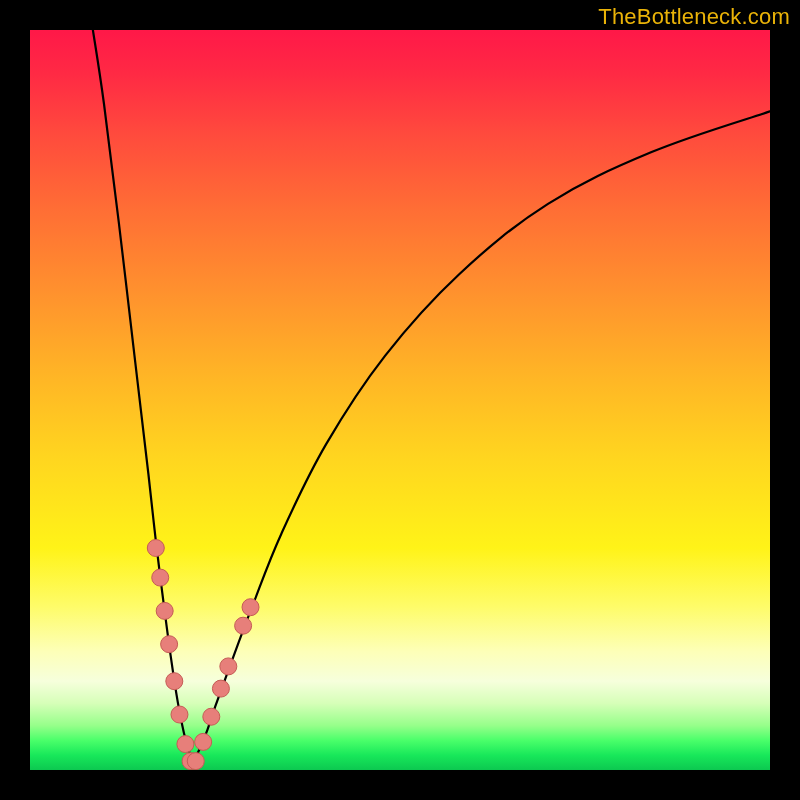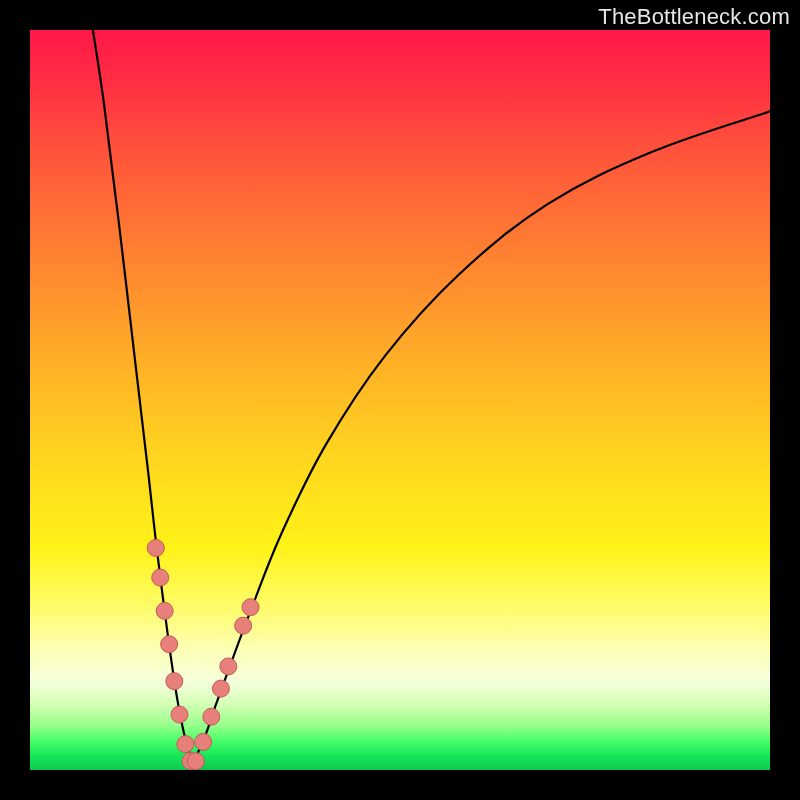--- a/index.html
+++ b/index.html
@@ -45,21 +45,21 @@
       #96ff8a 94%,
       #4aff6a 96%,
       #18e85a 98%,
       #0cc850 100%
     );
   }
   .attribution {
     position: absolute;
     top: 4px;
     right: 10px;
-    color: #e5e5e5;
+    color: #eab308;
     font-size: 22px;
     font-weight: 500;
     letter-spacing: 0.2px;
   }
   svg.curves {
     position: absolute;
     inset: 0;
   }
 </style>
 </head>

